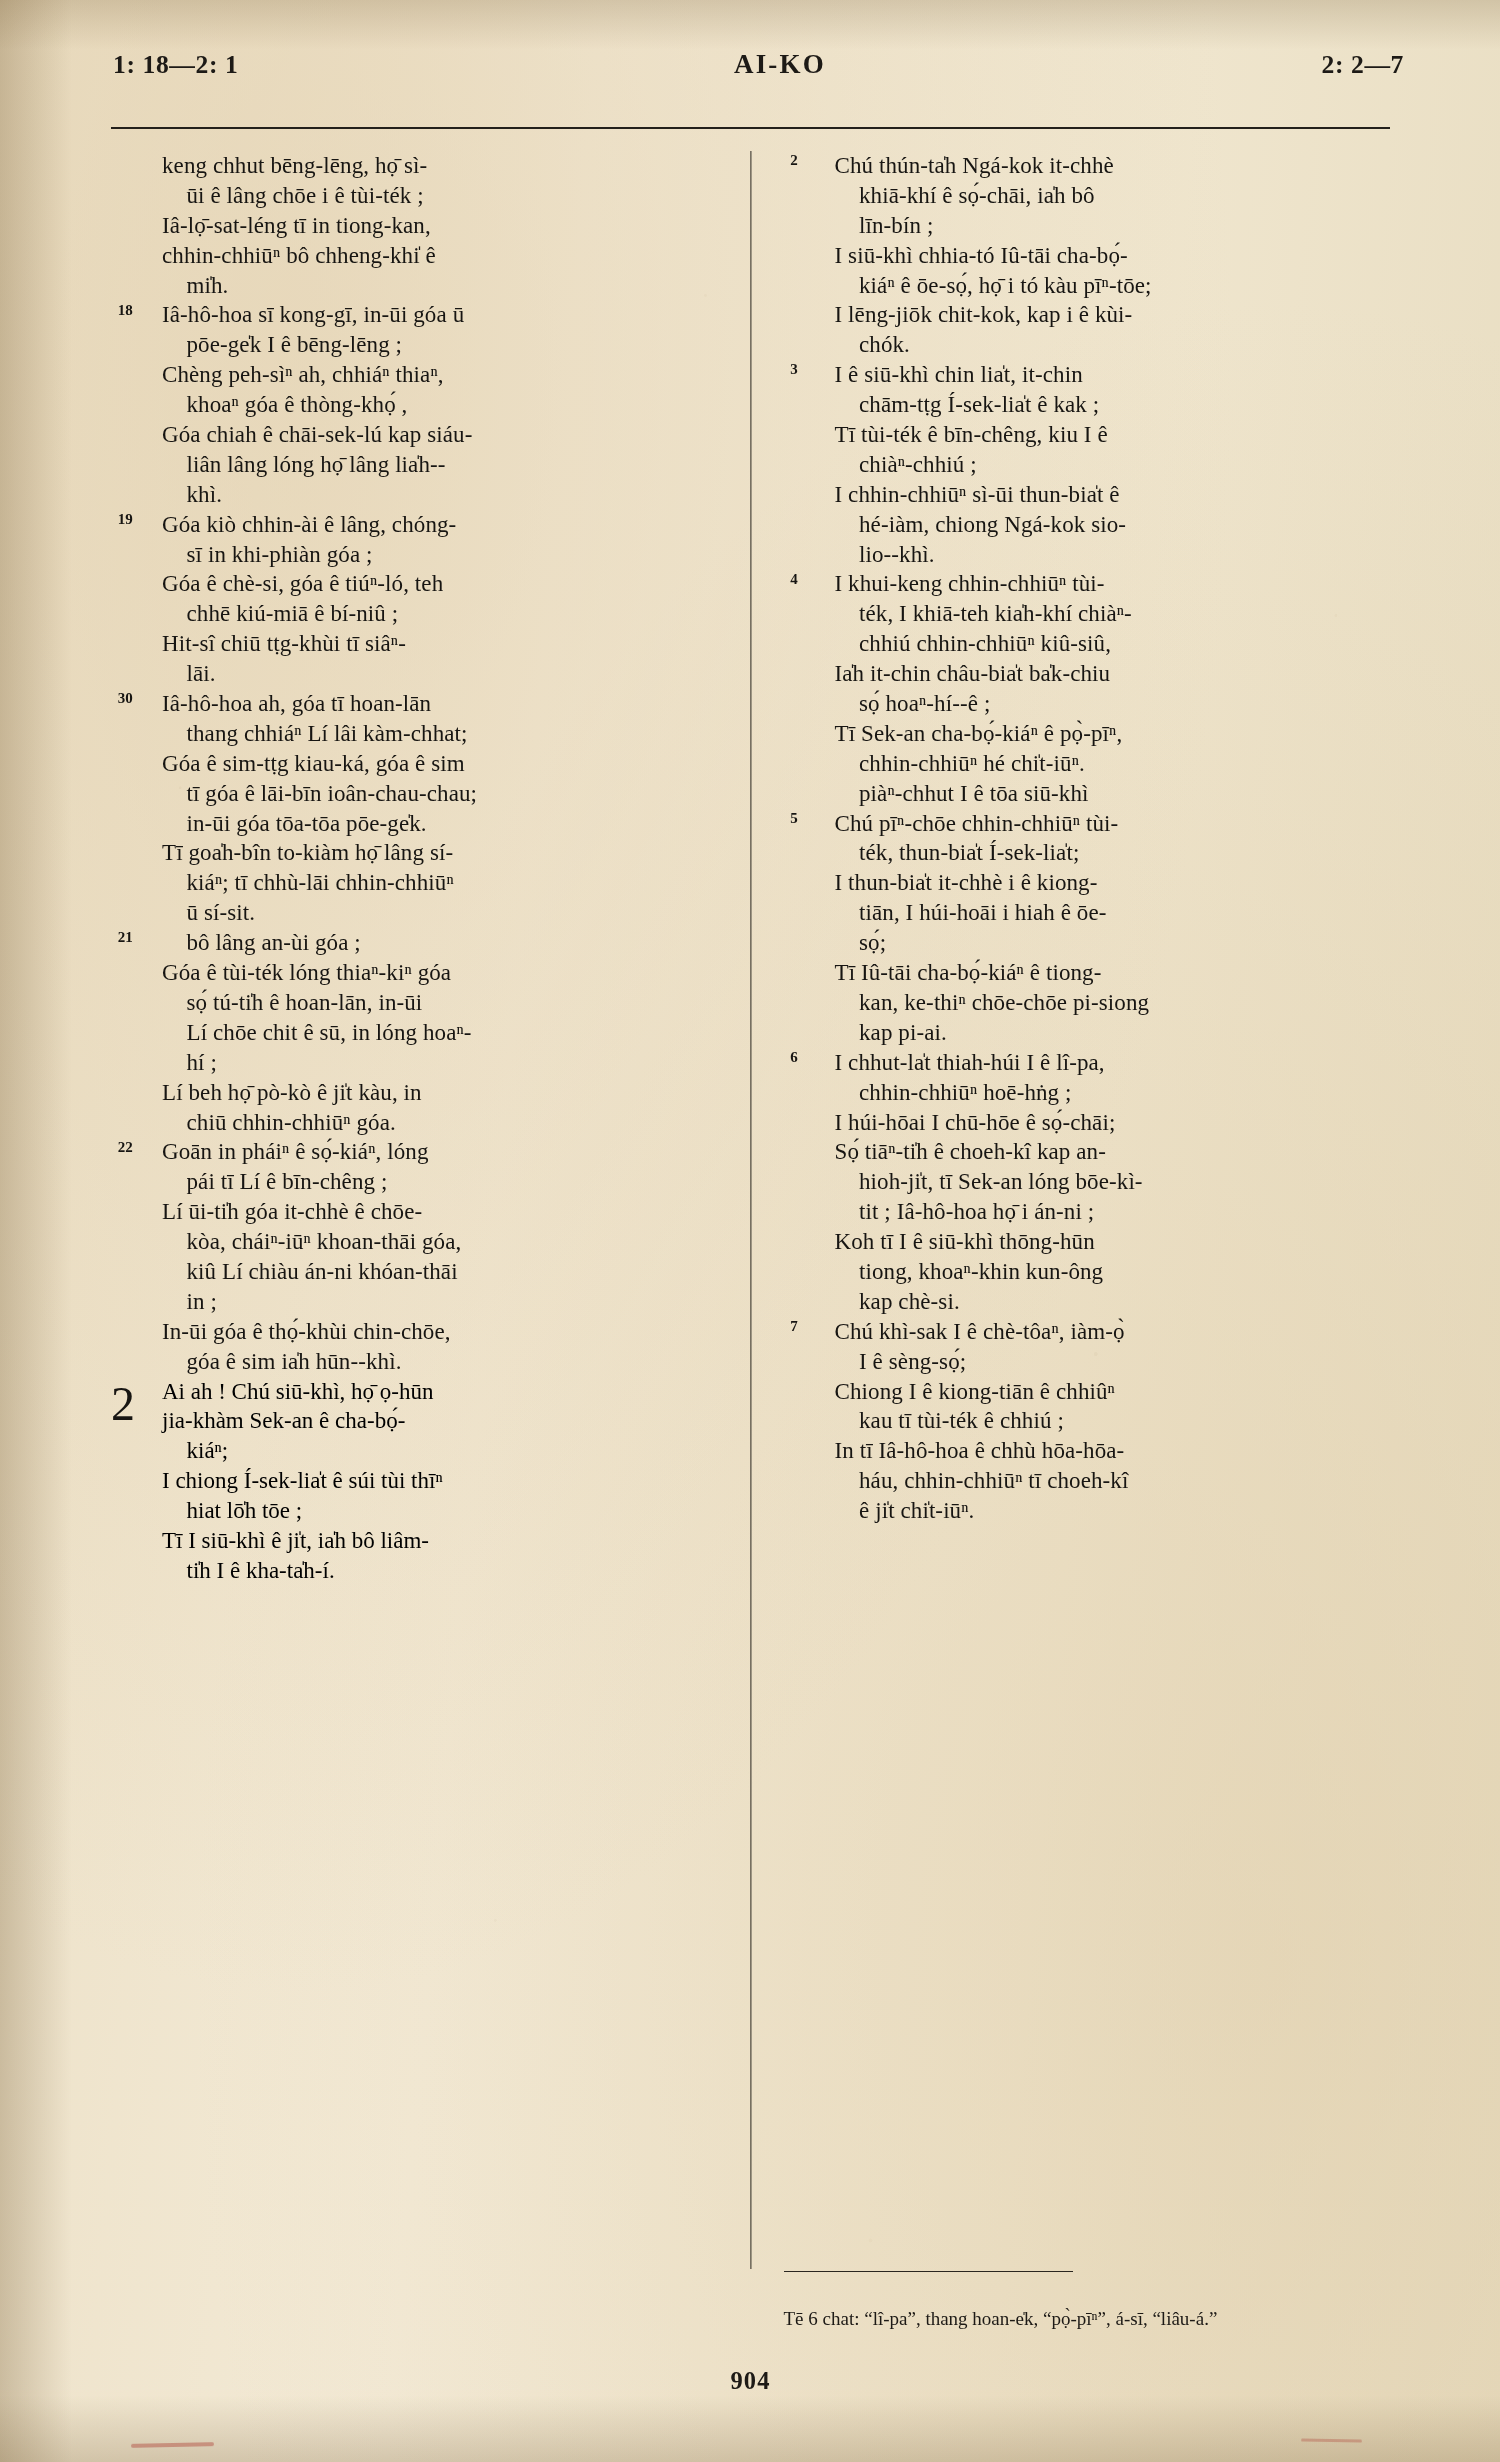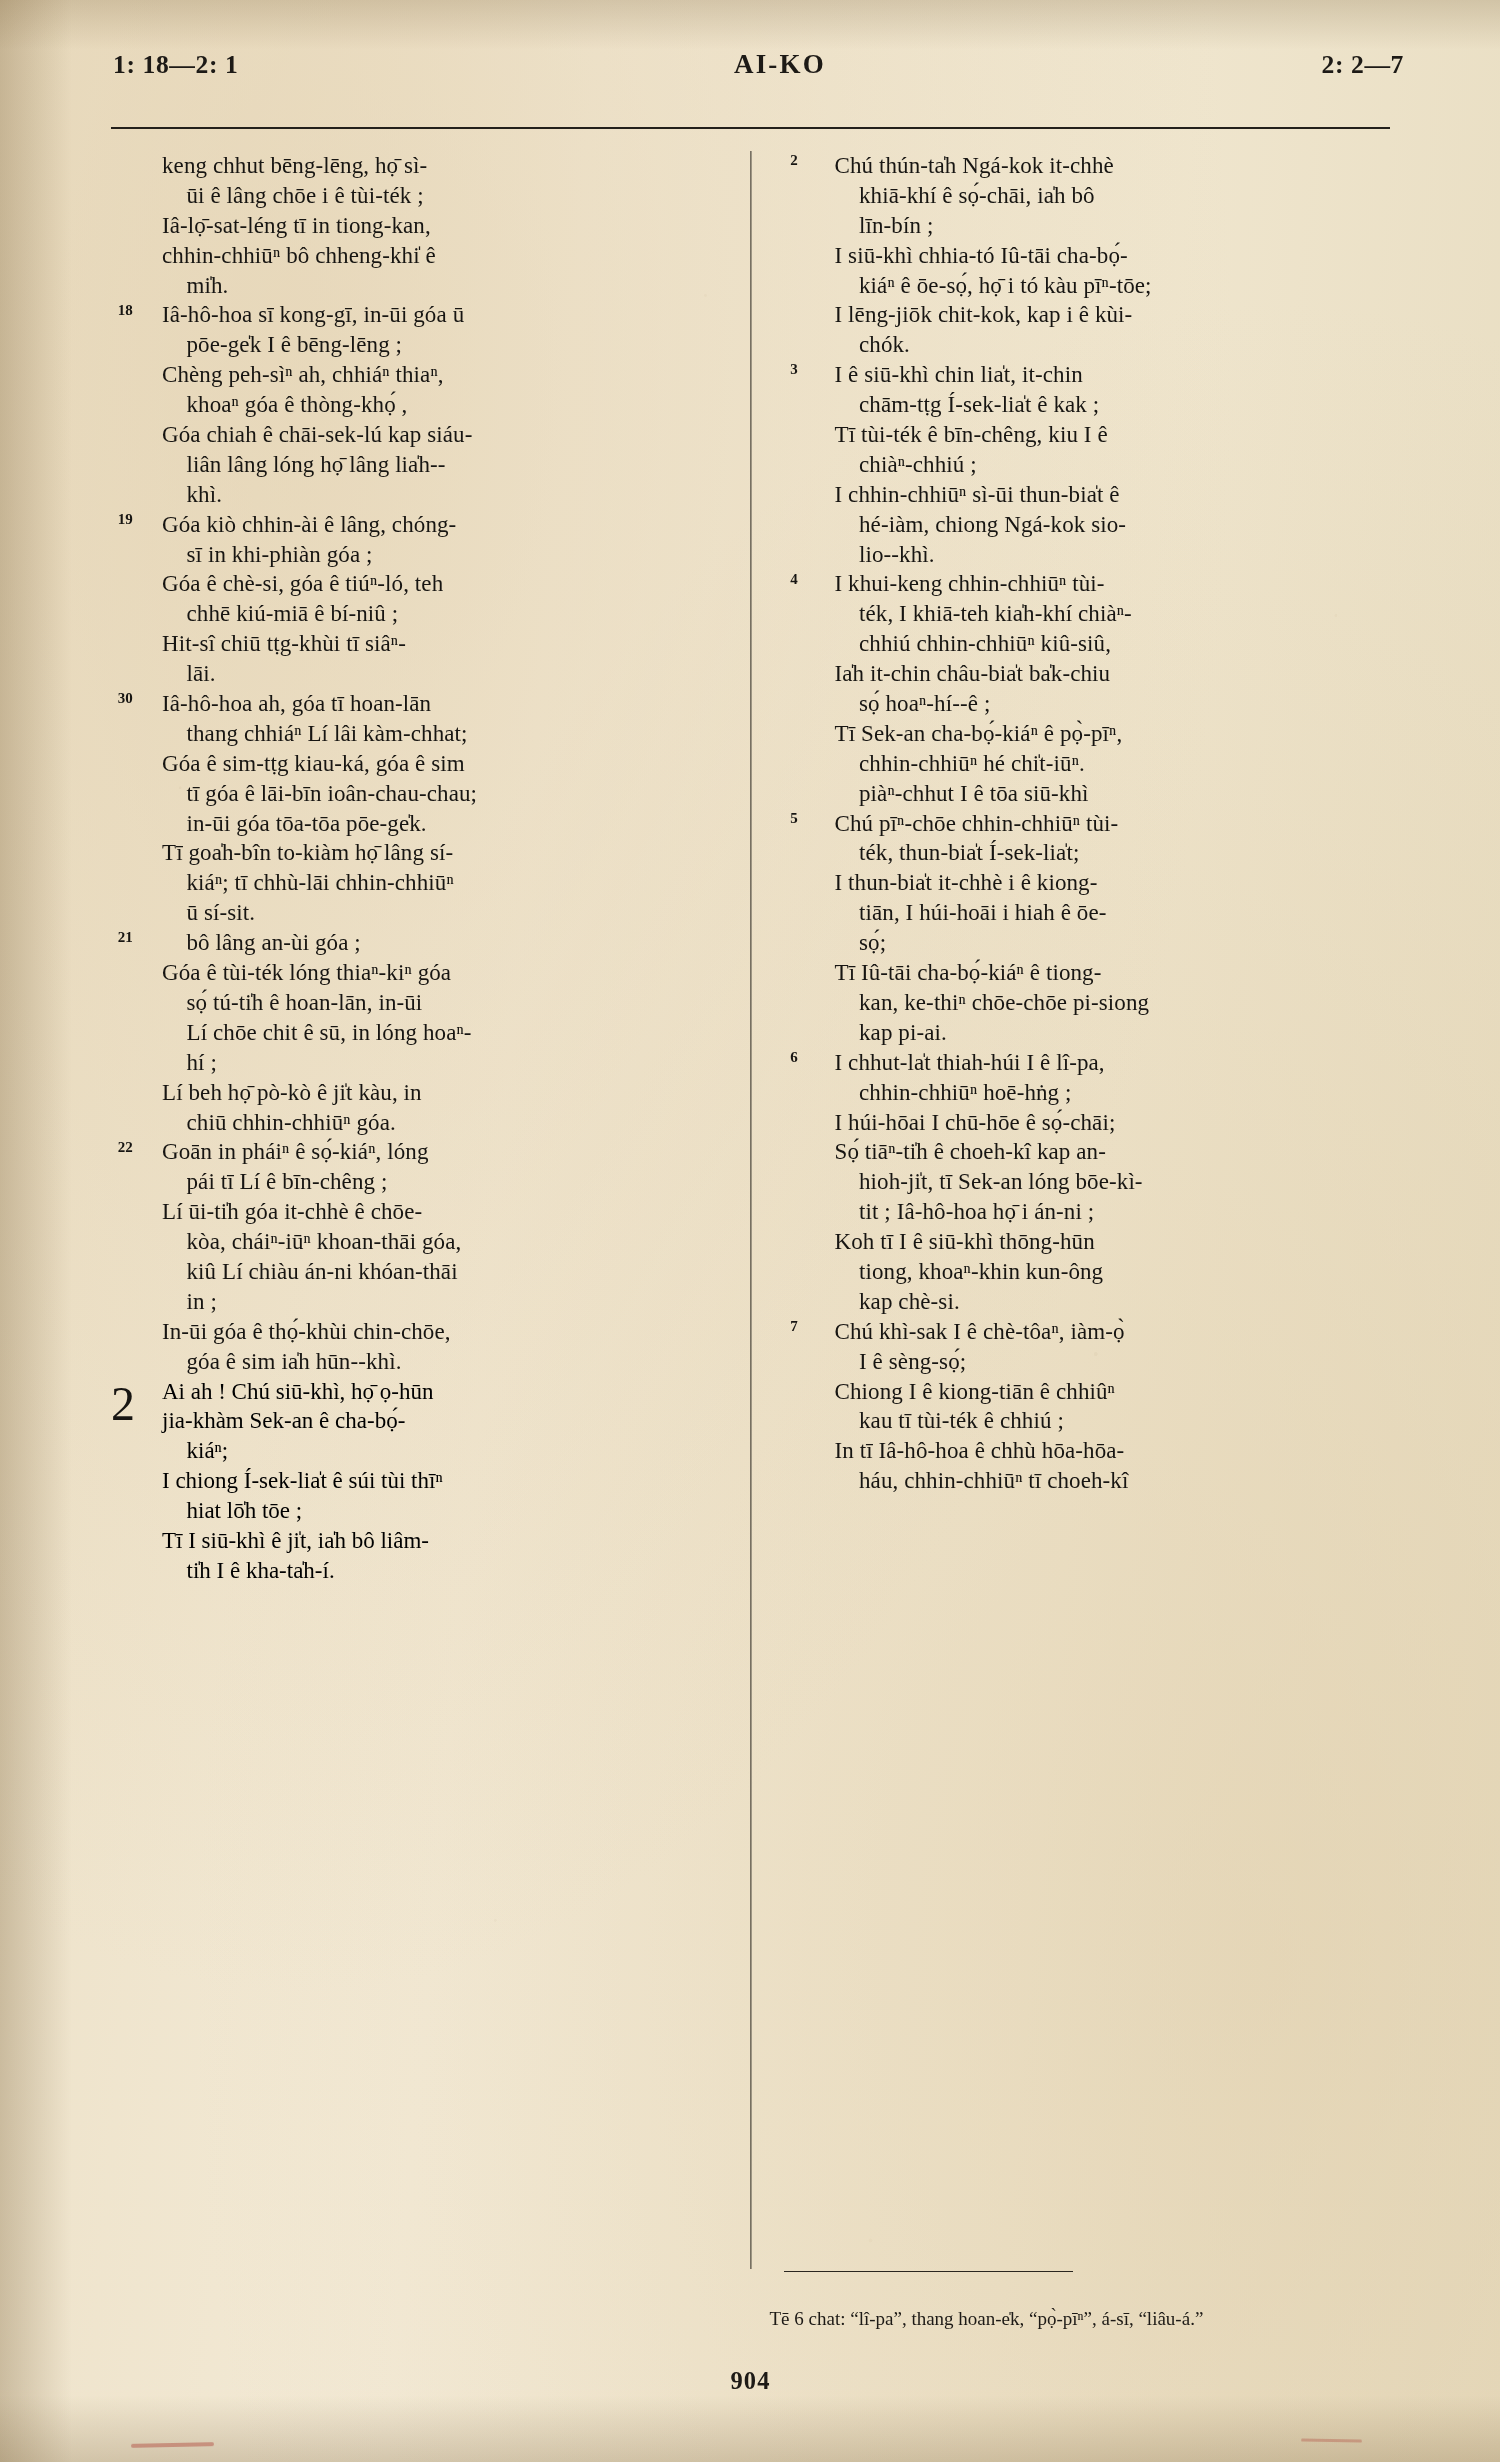--- a/index.html
+++ b/index.html
@@ -158,21 +158,21 @@
   
   .footnote-rule {
     position: absolute;
     left: 33px;
     width: 289px;
     bottom: 40px;
     border-top: 1.7px solid #2a2620;
   }
   .footnote {
     position: absolute;
-    left: 19px;
+    left: 33px;
     right: 0;
     bottom: -19px;
     font-size: 19px;
     line-height: 1.32;
     color: #1d1a16;
   }
 
   .folio {
     position: absolute;
     left: 0;
@@ -396,20 +396,21 @@
 
       <div class="verse">
         <span class="vnum">7</span>
         <p>
           <span class="line">Chú khì-sak I ê chè-tôaⁿ, iàm-ọ̀</span>
           <span class="ind">I ê sèng-sọ́;</span>
           <span class="line">Chiong I ê kiong-tiān ê chhiûⁿ</span>
           <span class="ind">kau tī tùi-ték ê chhiú ;</span>
           <span class="line">In tī Iâ-hô-hoa ê chhù hōa-hōa-</span>
           <span class="ind">háu, chhin-chhiūⁿ tī choeh-kî</span>
+          <span class="ind">ê ji̍t chi̍t-iūⁿ.</span>
         </p>
       </div>
 
       <div class="footnote-rule"></div>
       <div class="footnote">
         <span>Tē 6 chat: “lî-pa”, thang hoan-e̍k, “pọ̀-pīⁿ”, á-sī, “liâu-á.”</span>
       </div>
 
     </div>
   </div>

